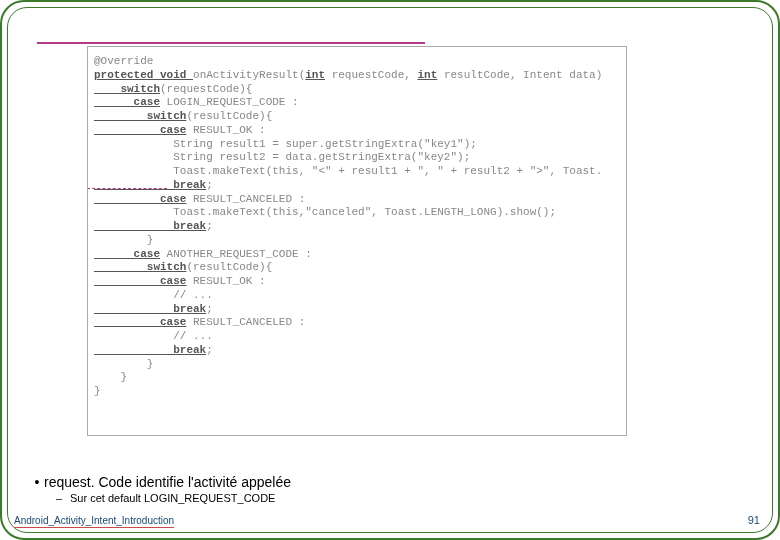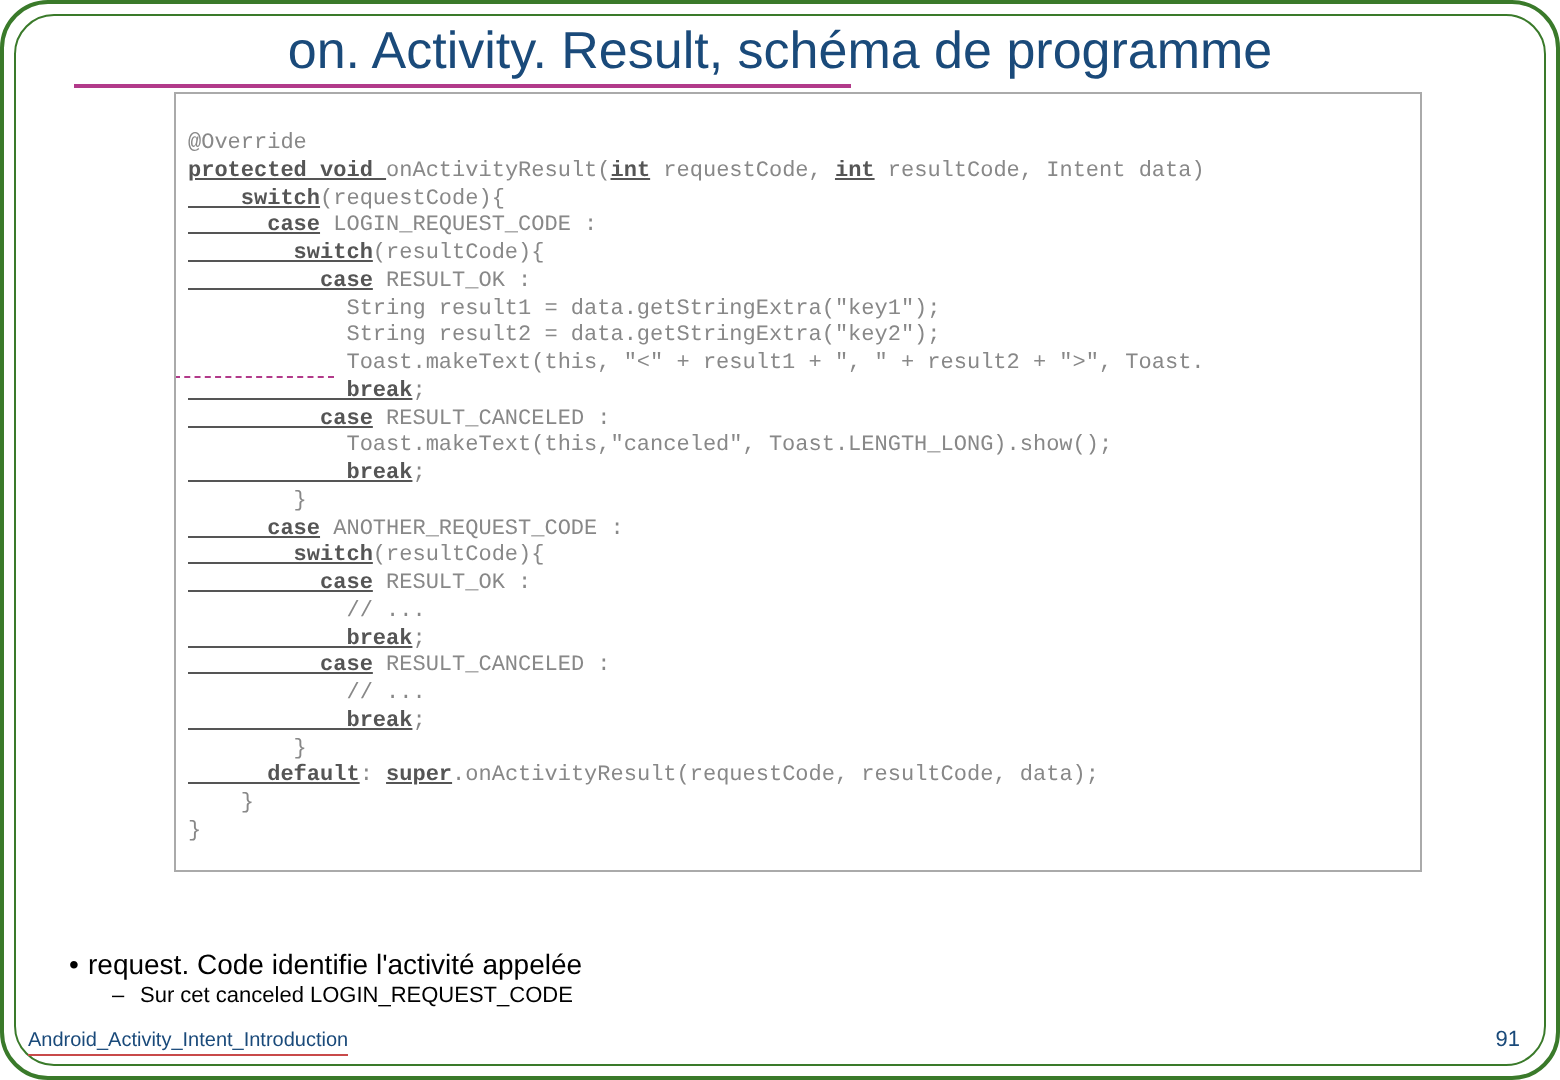--- a/index.html
+++ b/index.html
@@ -1,20 +1,20 @@
 <!DOCTYPE html>
 <html><head>
   <meta charset="utf-8">
   <style>
     * { margin: 0; padding: 0; box-sizing: border-box; }
     body { width: 780px; height: 540px; background: #fff; font-family: Arial, sans-serif; position: relative; }
     .slide { width: 780px; height: 540px; position: relative; border: 2px solid #3a7a2a; border-radius: 24px; overflow: hidden; background: #fff; }
     .inner-border { position: absolute; top: 5px; left: 5px; right: 5px; bottom: 5px; border: 1px solid #3a7a2a; border-radius: 20px; pointer-events: none; }
     .title { text-align: center; font-size: 26px; color: #1a4a7a; padding-top: 8px; font-family: 'Comic Sans MS', cursive, sans-serif; font-weight: normal; }
-    .code-block { position: absolute; left: 85px; top: 44px; width: 624px; height: 390px; border: 1px solid #aaa; padding: 19px 6px; font-family: 'Courier New', monospace; font-size: 11px; line-height: 1.25; color: #888; }
+    .code-block { position: absolute; left: 85px; top: 44px; width: 540px; height: 390px; border: 1px solid #aaa; padding: 8px 6px; font-family: 'Courier New', monospace; font-size: 11px; line-height: 1.25; color: #888; }
     .code-block .line { white-space: pre; }
     .kw { font-weight: bold; color: #555; text-decoration: underline; }
     .nm { color: #888; }
     .bullet-area { position: absolute; left: 28px; bottom: 32px; right: 30px; font-family: Arial, sans-serif; color: #000; }
     .b1 { font-size: 14px; margin-bottom: 2px; }
     .b1 .dot { display: inline-block; width: 14px; text-align: center; }
     .b2 { font-size: 11px; margin-left: 26px; margin-bottom: 2px; }
     .b2 .dash { display: inline-block; width: 14px; }
     .b3 { font-size: 9px; margin-left: 60px; line-height: 1.3; }
     .b3 .dot2 { display: inline-block; width: 12px; }
@@ -22,53 +22,51 @@
     .footer-right { position: absolute; right: 18px; bottom: 12px; font-size: 11px; color: #1a4a7a; text-align: center; }
     .accent-top { position: absolute; left: 0; right: 0; top: 40px; height: 2px; }
     .accent-top::before { content: ""; position: absolute; left: 35px; right: 35px; height: 2px; background: linear-gradient(to right, #b23a8a 0%, #b23a8a 55%, transparent 55%); }
     .accent-mid { position: absolute; left: 85px; top: 186px; width: 80px; border-top: 1px dashed #b23a8a; }
   </style>
 </head>
 <body>
 
 <div class="slide">
   <div class="inner-border"></div>
-  <div class="title">on. Activity. Result, schéma de programme</div>
   <div class="accent-top"></div>
   <div class="accent-mid"></div>
 
   <div class="code-block">
     <div class="line">@Override</div>
     <div class="line"><span class="kw">protected void </span><span>onActivityResult(</span><span class="kw">int</span><span> requestCode, </span><span class="kw">int</span><span> resultCode, Intent data)</span></div>
     <div class="line"><span class="kw">    switch</span><span>(requestCode){</span></div>
     <div class="line"><span class="kw">      case</span><span class="nm"> LOGIN_REQUEST_CODE :</span></div>
     <div class="line"><span class="kw">        switch</span><span>(resultCode){</span></div>
     <div class="line"><span class="kw">          case</span><span class="nm"> RESULT_OK :</span></div>
-    <div class="line">            String result1 = data.getStringExtra("key1");</div>
+    <div class="line">            String result1 = super.getStringExtra("key1");</div>
     <div class="line">            String result2 = data.getStringExtra("key2");</div>
     <div class="line">            Toast.makeText(this, "&lt;" + result1 + ", " + result2 + "&gt;", Toast.</div>
     <div class="line"><span class="kw">            break</span><span>;</span></div>
     <div class="line"><span class="kw">          case</span><span class="nm"> RESULT_CANCELED :</span></div>
     <div class="line">            Toast.makeText(this,"canceled", Toast.LENGTH_LONG).show();</div>
     <div class="line"><span class="kw">            break</span><span>;</span></div>
     <div class="line">        }</div>
     <div class="line"><span class="kw">      case</span><span class="nm"> ANOTHER_REQUEST_CODE :</span></div>
     <div class="line"><span class="kw">        switch</span><span>(resultCode){</span></div>
     <div class="line"><span class="kw">          case</span><span class="nm"> RESULT_OK :</span></div>
     <div class="line">            // ...</div>
     <div class="line"><span class="kw">            break</span><span>;</span></div>
     <div class="line"><span class="kw">          case</span><span class="nm"> RESULT_CANCELED :</span></div>
     <div class="line">            // ...</div>
     <div class="line"><span class="kw">            break</span><span>;</span></div>
     <div class="line">        }</div>
-    <div class="line"><span class="kw">      default</span><span>: </span><span class="kw">super</span><span>.onActivityResult(requestCode, resultCode, data);</span></div>
     <div class="line">    }</div>
     <div class="line">}</div>
   </div>
 
   <div class="bullet-area">
     <div class="b1"><span class="dot">•</span><span>request. Code identifie l'activité appelée</span></div>
-    <div class="b2"><span class="dash">–</span><span>Sur cet canceled LOGIN_REQUEST_CODE</span></div>
+    <div class="b2"><span class="dash">–</span><span>Sur cet default LOGIN_REQUEST_CODE</span></div>
   </div>
 
   <div class="footer-left">Android_Activity_Intent_Introduction</div>
   <div class="footer-right">91</div>
 </div>
 
 </body></html>

